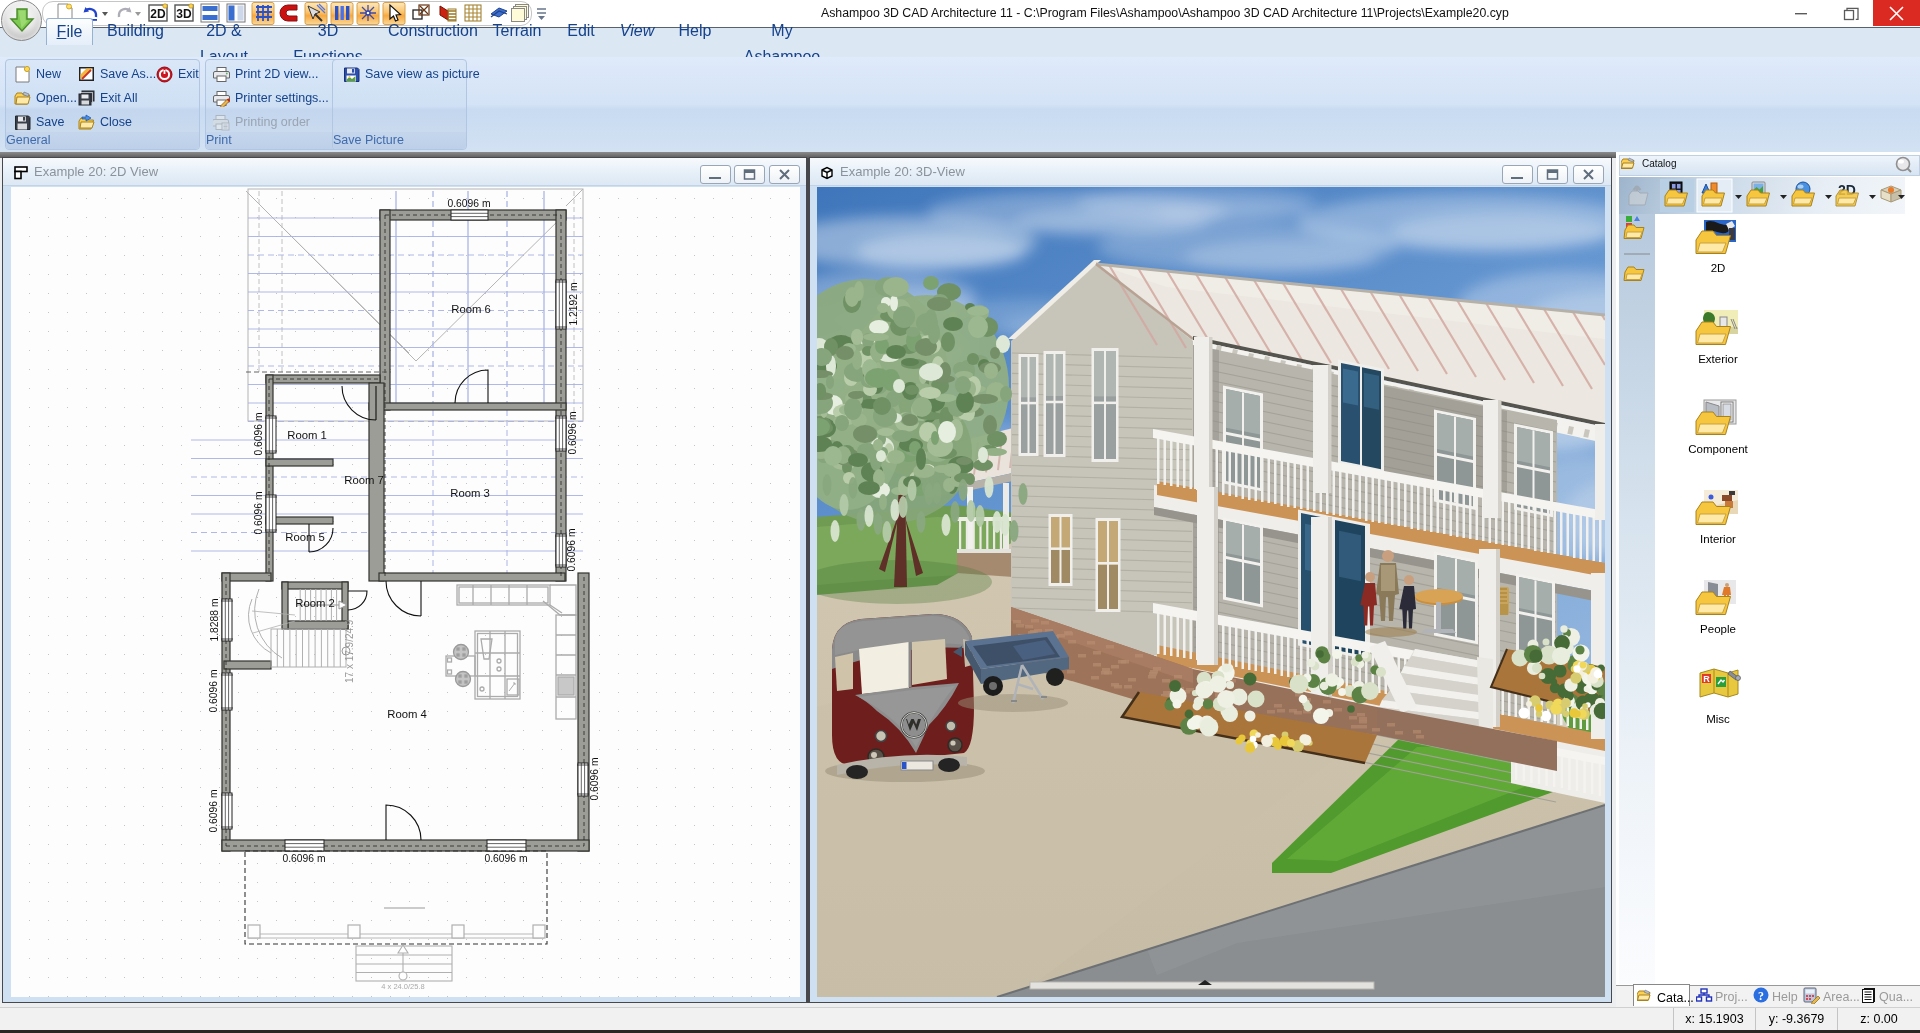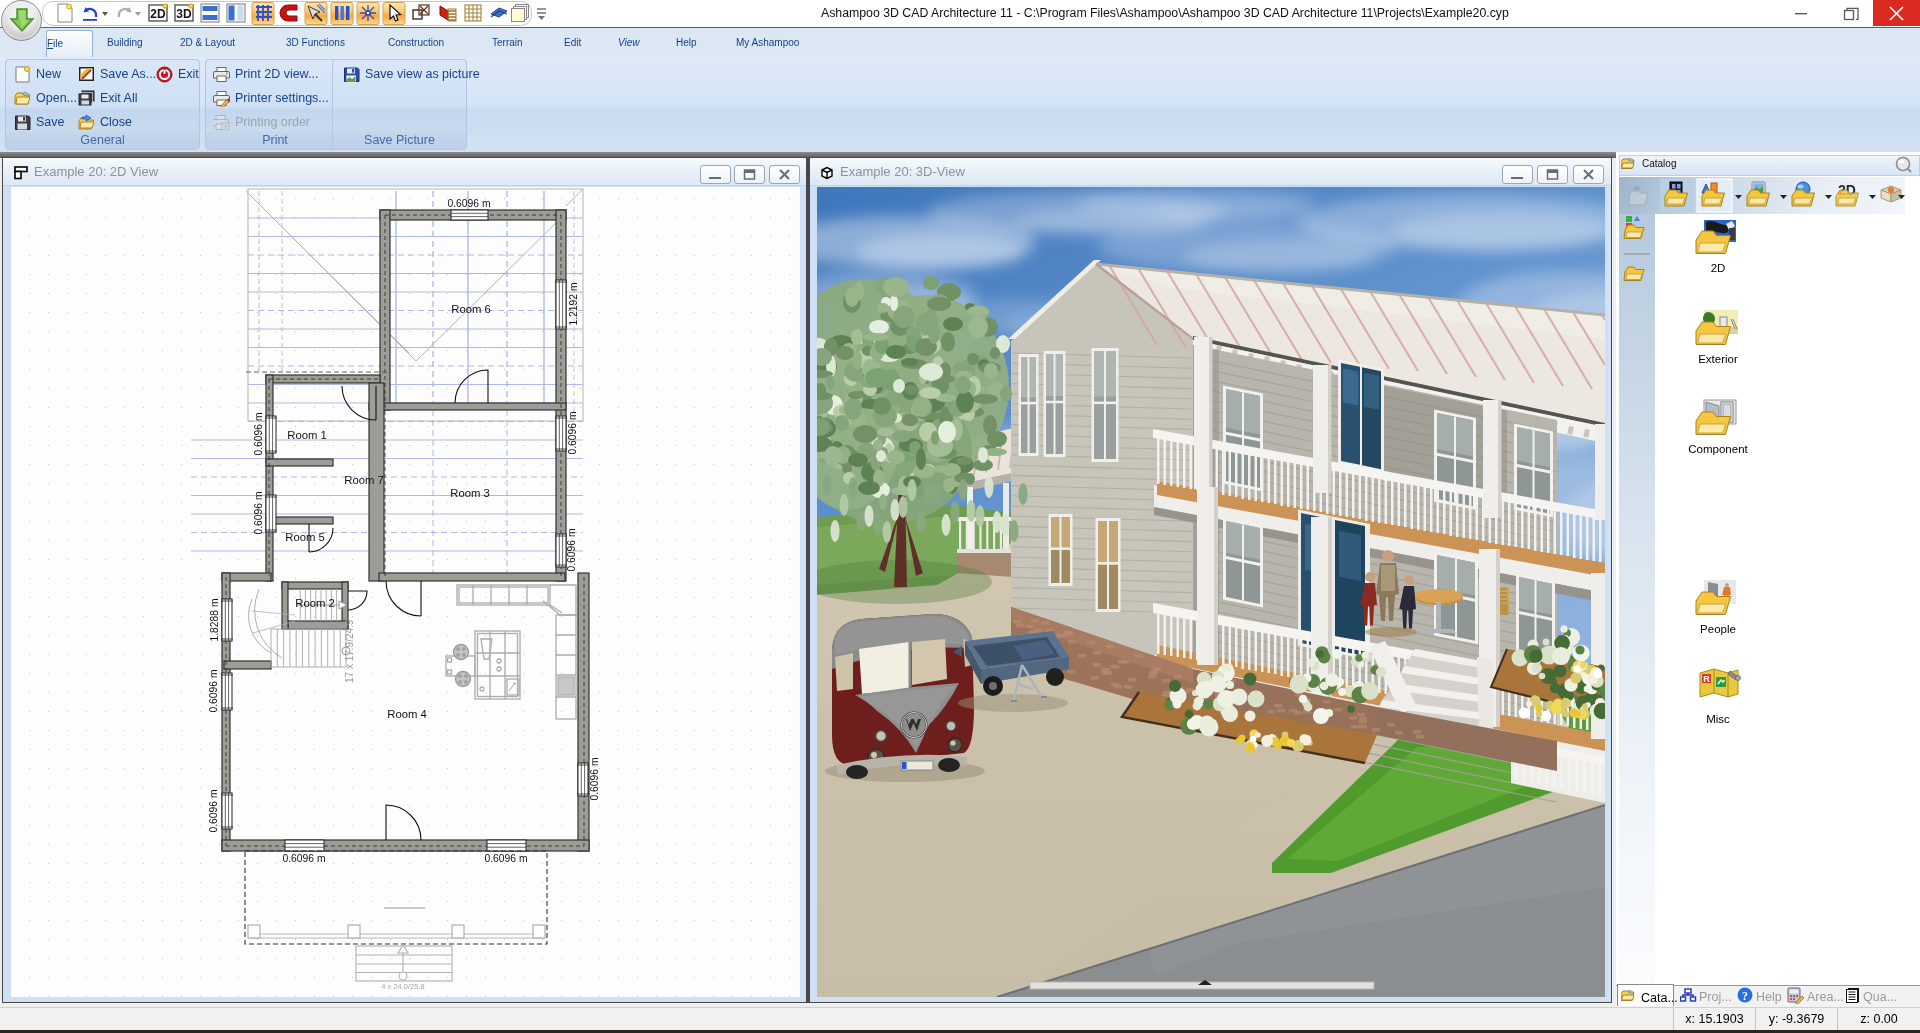--- a/index.html
+++ b/index.html
@@ -14,29 +14,29 @@
             border:1px solid #8a8a8a; box-shadow:inset 0 0 4px #fff; }
   #qat { left:42px; top:1px; width:490px; height:25px; background:#fff; border:1px solid #c6c6c6; border-radius:11px; }
   #apptitle { left:821px; top:6px; font-size:12.3px; color:#111; white-space:nowrap; }
   .wbtn { top:0; height:26px; text-align:center; color:#333; }
   #btnmin { left:1778px; width:46px; }
   #btnmax { left:1827px; width:46px; }
   #btnclose { left:1873px; top:0; width:47px; height:26px; background:#db2a21; }
 
   
   #tabrow { left:0; top:27px; width:1920px; height:30px; background:#dce7f4; border-top:1px solid #59616c; }
-  .rtab { position:absolute; top:30px; height:27px; line-height:26px; font-size:10px; color:#15428b; text-align:left; }
+  .rtab { position:absolute; top:18px; height:27px; line-height:26px; font-size:16px; color:#15428b; text-align:center; }
   .rtab.sel { background:linear-gradient(#fdfefe,#eef4fb 60%, #e4eefa); border:1px solid #97b1d3; border-bottom:none; border-radius:3px 3px 0 0; }
 
   
   #ribbon { left:0; top:57px; width:1920px; height:95px; background:linear-gradient(#dfeafa 0%, #d4e3f6 50%, #c8dbf1 55%, #d3e2f3 100%); }
   .rgroup { position:absolute; top:2px; height:91px; border:1px solid #b0c6e2; border-radius:4px;
             background:linear-gradient(#d9e7f8 0%, #cfe0f4 52%, #c3d6ee 56%, #cfdeef 100%); }
   .rgcap { position:absolute; left:0; right:0; bottom:0; height:17px; background:linear-gradient(#c5d6ec,#bdd0e9); border-radius:0 0 4px 4px;
-           text-align:center; font-size:12.5px; color:#3f6bac; line-height:16px; }
+           font-size:12.5px; color:#3f6bac; line-height:16px; }
   .rbtn { position:absolute; height:22px; font-size:12.5px; color:#15428b; line-height:21px; white-space:nowrap; }
   .rbtn .ic { position:absolute; left:0; top:2px; width:17px; height:17px; }
   .rbtn .tx { position:absolute; left:22px; top:0; }
   .rbtn.gray .tx { color:#9aa4b2; }
 
   
   #workspace { left:0; top:152px; width:1920px; height:855px; background:#edeef0; }
   #windiv { left:805px; top:157px; width:6px; height:846px; background:#46484c; }
   #wsedge { left:0; top:152px; width:1920px; height:6px; background:linear-gradient(#8c8c8c,#5a5a5a); }
 
@@ -53,21 +53,21 @@
   #win3d { left:809px; top:157px; width:803px; height:846px; }
   #canvas3d { position:absolute; left:7px; top:29px; width:788px; height:810px; background:#6f9fd8; }
 
   
   #catalog { left:1616px; top:152px; width:304px; height:855px; background:#ffffff; }
   #cathead { position:absolute; left:3px; top:3px; right:0px; height:21px; background:linear-gradient(#eef4fb,#d6e4f2); border:1px solid #c0d0e0; font-size:10px; color:#111; }
   #cattools { position:absolute; left:3px; top:25px; right:15px; height:37px; background:linear-gradient(110deg,#9db4cc,#c6d6e6 30%,#e8eef5 70%,#f2f6fa); }
   #catstrip { position:absolute; left:3px; top:62px; width:36px; bottom:23px; background:linear-gradient(180deg,#b6c9dd,#d7e3ee 40%,#eff4f9 75%,#fbfcfe); }
   .catitem { position:absolute; left:22px; width:160px; text-align:center; font-size:11.5px; color:#000; }
   #cattabs { position:absolute; left:0px; bottom:0px; width:304px; height:22px; background:#f2f2f2; border-top:1px solid #999; }
-  .cattab { position:absolute; height:22px; line-height:21px; font-size:12.5px; color:#9a9a9a; white-space:nowrap; }
+  .cattab { position:absolute; height:22px; line-height:21px; font-size:12.5px; color:#9a9a9a; white-space:nowrap;margin-left:16px; }
 
   
   #statusbar { left:0; top:1007px; width:1920px; height:23px; background:#f1f1f1; border-top:1px solid #d0d0d0; font-size:12.5px; color:#000; }
   .scell { position:absolute; top:0; height:23px; line-height:22px; border-left:1px solid #c4c4c4; }
   #bottomline { left:0; top:1030px; width:1920px; height:3px; background:#2a2422; }
 </style>
 </head>
 <body>
 <div id="page">
   <div id="titlebar" class="abs"></div>
@@ -1688,20 +1688,32 @@
     <div class="catitem" style="top:247px;"><svg width="52" height="42" viewBox="0 0 52 42">
       <g transform="translate(4,0)">
             <rect x="8" y="1" width="32" height="24" fill="#e8e8ea" stroke="#999"></rect>
             <rect x="25" y="3" width="12" height="20" fill="#fff" stroke="#777"></rect>
             <rect x="27" y="5" width="8" height="16" fill="#d8dce4" stroke="#999"></rect>
             <path d="M10 3 l13 4 v16 l-13 -4 z" fill="#b8bcc4" stroke="#888"></path>
             <path d="M0 22 l6 -9 h11 l3.5 4.5 h14 l-5 18 h-29.5 z" fill="#f6c63e" stroke="#a8821e"></path>
             <path d="M4 25 h26 l-3.5 9 h-25 z" fill="#ffe9a8" stroke="#c8a23e"></path>
           </g>
         </svg><br>Component</div>
+    <div class="catitem" style="top:337px;"><svg width="52" height="42" viewBox="0 0 52 42">
+      <g transform="translate(4,0)">
+            <rect x="8" y="1" width="34" height="24" fill="#e8d8b8"></rect>
+            <path d="M8 1 h34 v10 l-34 8 z" fill="#f4ecd8"></path>
+            <rect x="26" y="6" width="10" height="6" fill="#8a4a2a"></rect>
+            <rect x="29" y="12" width="8" height="7" fill="#c87a3a"></rect>
+            <circle cx="15" cy="8" r="2.5" fill="#3a5ae0"></circle>
+            <rect x="33" y="2" width="6" height="4" fill="#3a3a3a"></rect>
+            <path d="M0 22 l6 -9 h11 l3.5 4.5 h14 l-5 18 h-29.5 z" fill="#f6c63e" stroke="#a8821e"></path>
+            <path d="M4 25 h26 l-3.5 9 h-25 z" fill="#ffe9a8" stroke="#c8a23e"></path>
+          </g>
+        </svg><br>Interior</div>
     <div class="catitem" style="top:427px;"><svg width="52" height="42" viewBox="0 0 52 42">
       <g transform="translate(4,0)">
             <rect x="8" y="1" width="32" height="24" fill="#e8e8ea"></rect>
             <path d="M12 3 l10 2 v18 l-10 -2 z" fill="#888c94"></path>
             <g transform="translate(26,4)">
               <circle cx="5" cy="2" r="2" fill="#c8a078"></circle>
               <path d="M2 4 h6 l1 8 h-2 l0 8 h-1.5 l-0.5 -8 h-1 l-0.5 8 h-1.5 l0 -8 h-2 z" fill="#e07a2a"></path>
             </g>
             <path d="M0 22 l6 -9 h11 l3.5 4.5 h14 l-5 18 h-29.5 z" fill="#f6c63e" stroke="#a8821e"></path>
             <path d="M4 25 h26 l-3.5 9 h-25 z" fill="#ffe9a8" stroke="#c8a23e"></path>

